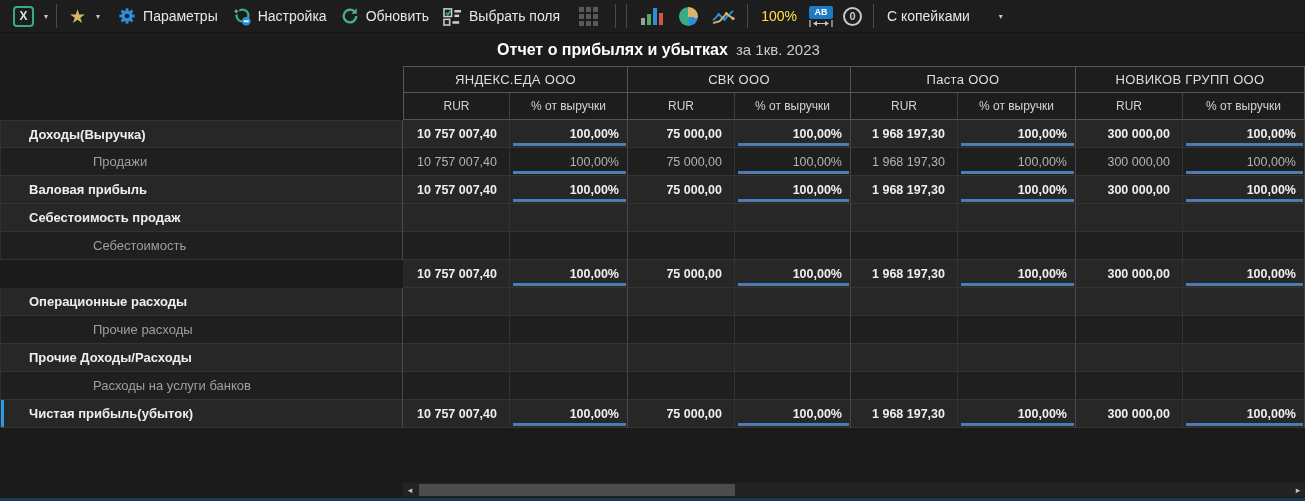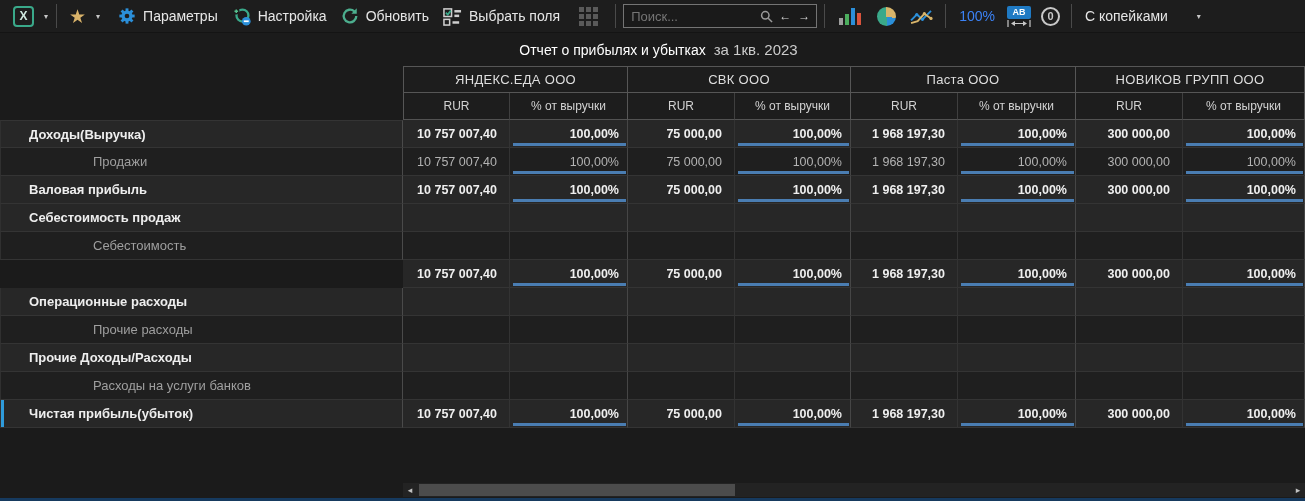--- a/index.html
+++ b/index.html
@@ -26,32 +26,32 @@
   .grid-icon i { background:#5a5a5a; }
   .search-box { display:flex; align-items:center; width:194px; height:24px;
     border:1px solid #747474; background:#1a1a1a; padding:0 5px; gap:5px; margin:0 2px; }
   .search-input { flex:1; min-width:0; background:transparent; border:none; outline:none;
     color:#bdbdbd; font-size:13px; font-family:inherit; }
   .search-arrow { font-size:12px; font-weight:bold; color:#d6d6d6; padding:0 1px; }
   .bar-icon { display:flex; align-items:flex-end; gap:2px; height:18px; padding:0 2px; }
   .bar-icon i { width:4px; display:block; }
   .pie-icon { width:19px; height:19px; border-radius:50%;
     background:conic-gradient(#d8b56b 0 100deg, #2b8fd9 100deg 180deg, #3aa98a 180deg 360deg); }
-  .zoom-label { padding:0 8px; color:#3b82f6; }
+  .zoom-label { padding:0 8px; color:#fde047; }
   .ab-icon { display:flex; flex-direction:column; align-items:center; gap:1px; padding:0 4px;justify-content:flex-end; }
   .ab-box { background:#1f7ac4; color:#fff; font-weight:bold; font-size:9px;
     width:24px; height:13px; border-radius:2px; display:flex; align-items:center; justify-content:center; }
   .zero-icon { width:19px; height:19px; border:2px solid #c8c8c8; border-radius:50%;
     display:flex; align-items:center; justify-content:center;
     color:#c8c8c8; font-weight:bold; font-size:11px; margin:0 6px; }
   .kopecks { display:flex; align-items:center; gap:26px; padding:0 8px; }
   
   .title-bar { position:absolute; left:0; top:33px; width:1305px; height:33px;
     display:flex; align-items:center; justify-content:center; gap:8px; }
-  .title-main { font-size:14px; font-weight:normal; color:#ffffff;margin-left:12px; }
+  .title-main { font-size:16px; font-weight:bold; color:#ffffff;margin-left:12px; }
   .title-period { font-size:15px; color:#cccccc; }
   
   .grid { position:absolute; left:0; top:66px;
     display:grid;
     grid-template-columns:403px 107px 118px 107px 116px 107px 118px 107px 122px;
     grid-template-rows:27px 27px repeat(11, 28px);
   }
   .corner { grid-column:1; grid-row:1 / 3; background:#1b1b1b; }
   .co-h { grid-row:1; background:#1d1d1d; display:flex; align-items:center; justify-content:center;
     font-size:13px; color:#dedede; letter-spacing:0.3px;
@@ -150,29 +150,20 @@
         <i></i>
         <i></i>
         <i></i>
         <i></i>
         <i></i>
         <i></i>
         <i></i>
       </span>
   </div>
   <div class="sep"></div>
-  <div class="search-box">
-    <input class="search-input" placeholder="Поиск..." style="">
-    <svg width="13" height="13" viewBox="0 0 14 14">
-      <circle cx="5.7" cy="5.7" r="4" fill="none" stroke="#9a9a9a" stroke-width="1.6"></circle>
-      <line x1="8.8" y1="8.8" x2="13" y2="13" stroke="#9a9a9a" stroke-width="1.6"></line>
-    </svg>
-    <span class="search-arrow">←</span>
-    <span class="search-arrow">→</span>
-  </div>
   <div class="sep"></div>
   <div class="tb-btn">
     <span class="bar-icon">
       <i style="height:7px;background:#9e9e9e;"></i>
       <i style="height:11px;background:#4cae5e;"></i>
       <i style="height:17px;background:#2b8fd9;"></i>
       <i style="height:12px;background:#d9533c;"></i>
     </span>
   </div>
   <div class="tb-btn">

